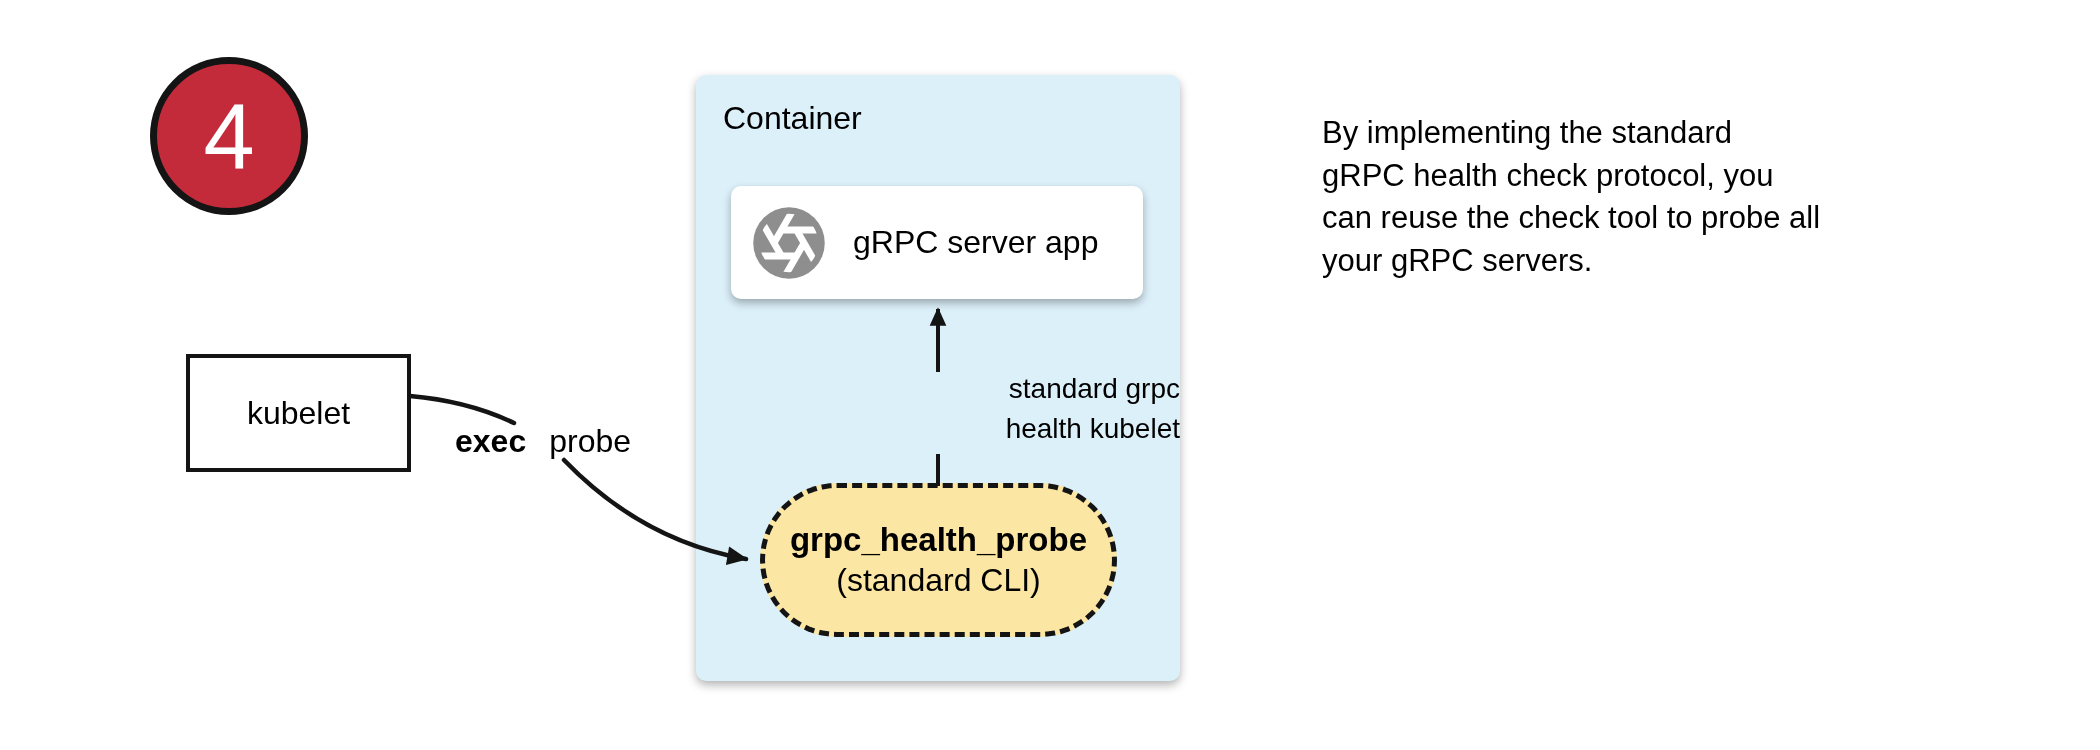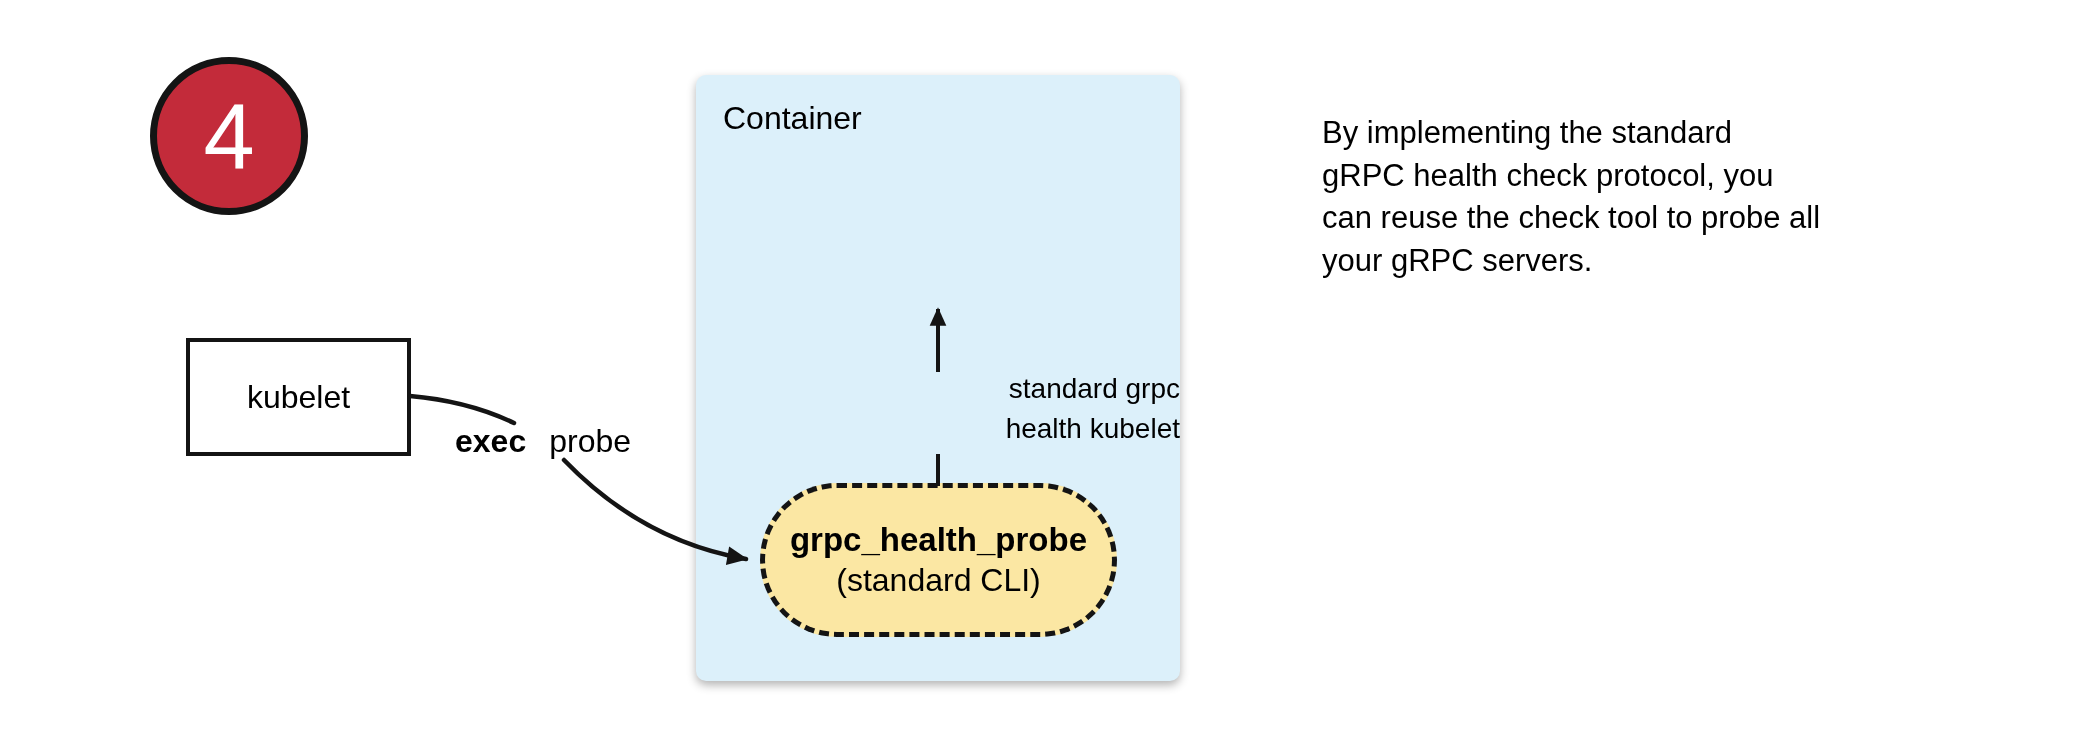--- a/index.html
+++ b/index.html
@@ -25,21 +25,21 @@
     background: #C32B3A;
     border: 7px solid #141414;
     border-radius: 50%;
     display: flex; align-items: center; justify-content: center;
     color: #ffffff;
     font-size: 92px;
   }
 
   
   .kubelet {
-    left: 186px; top: 338px;
+    left: 186px; top: 354px;
     width: 225px; height: 118px;
     box-sizing: border-box;
     background: #ffffff;
     border: 4px solid #141414;
     display: flex; align-items: center; justify-content: center;
     font-size: 32px;
   }
 
   
   .exec-label {
@@ -123,20 +123,41 @@
   <span>kubelet</span>
 </div>
 
 <div class="abs exec-label">
   <span class="b">exec</span><span class="r">probe</span>
 </div>
 
 <div class="abs containerbox">
   <div class="abs container-title">Container</div>
 
+  <div class="abs app-box">
+    <span style="display:inline-flex;">
+      <svg width="78" height="78" viewBox="0 0 24 24">
+        <defs>
+          <clipPath id="apclip">
+              <circle cx="12" cy="12" r="9"></circle>
+            </clipPath>
+        </defs>
+        <circle cx="12" cy="12" r="11" fill="#8E8E8E"></circle>
+        <g clip-path="url(#apclip)" stroke="#ffffff" stroke-width="2.1" fill="none">
+          <line x1="14.31" y1="8" x2="20.05" y2="17.94"></line>
+          <line x1="9.69" y1="8" x2="21.17" y2="8"></line>
+          <line x1="7.38" y1="12" x2="13.12" y2="2.06"></line>
+          <line x1="9.69" y1="16" x2="3.95" y2="6.06"></line>
+          <line x1="14.31" y1="16" x2="2.83" y2="16"></line>
+          <line x1="16.62" y1="12" x2="10.88" y2="21.94"></line>
+        </g>
+      </svg>
+    </span>
+    <span>gRPC server app</span>
+  </div>
 
   <div class="abs protocol-label">
     <div>standard grpc</div>
     <div>health kubelet</div>
   </div>
 
   <div class="abs pill">
     <div class="name">grpc_health_probe</div>
     <div class="sub">(standard CLI)</div>
   </div>

